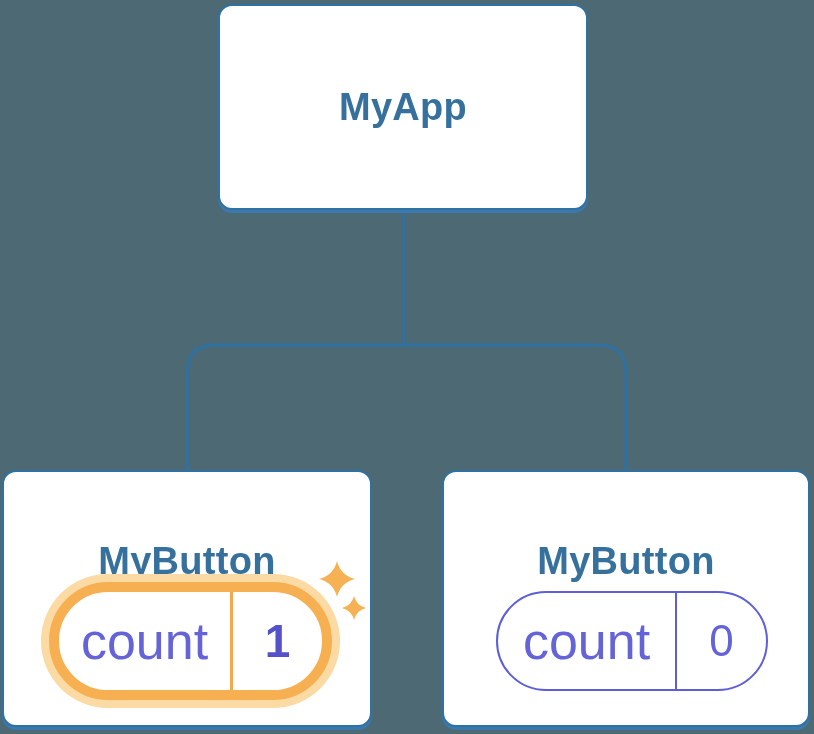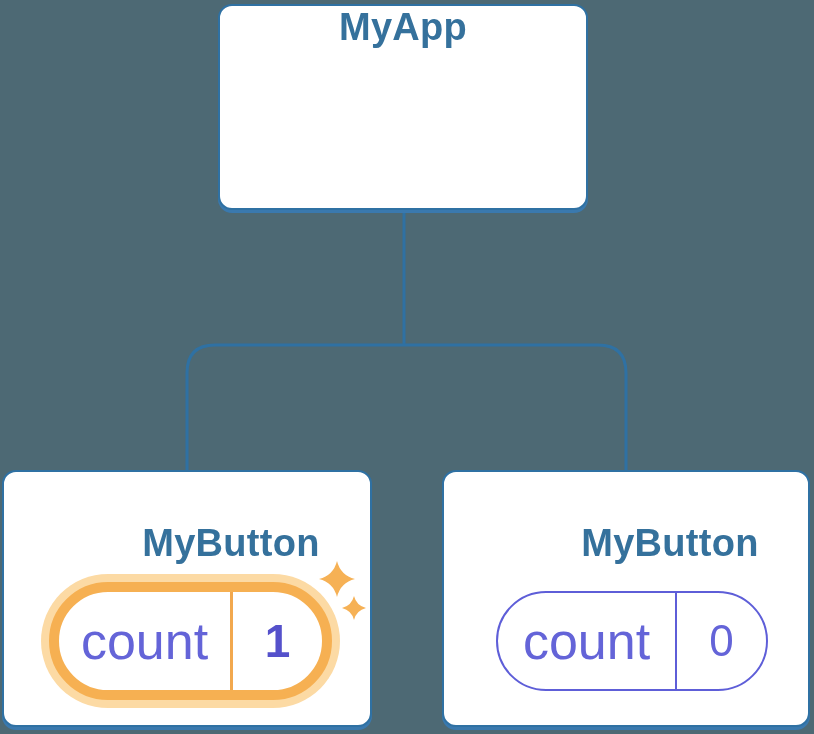--- a/index.html
+++ b/index.html
@@ -24,41 +24,40 @@
     position: absolute;
     background: #ffffff;
     border: 2px solid #2f71a3;
     border-radius: 14px;
     box-shadow: 0 3px 0 #3a79ae;
   }
 
   .node-root {
     left: 218px; top: 4px;
     width: 370px; height: 206px;
-    display: flex; justify-content: center;
+    display: flex; align-items: center; justify-content: center;
   }
 
   .node-child-left  { left: 2px;   top: 470px; width: 370px; height: 257px; }
   .node-child-right { left: 442px; top: 470px; width: 368px; height: 257px; }
 
   .node-title {
     font-size: 38px;
     font-weight: 600;
     color: #35719c;
     letter-spacing: 0.3px;
     white-space: nowrap;
   }
 
   .child-title {
     position: absolute;
-    top: 50px;
+    top: 68px;
     left: 0;
     width: 100%;
     text-align: center;
-    margin-left: 44px;
   }
 
   .pill {
     position: absolute;
     background: #ffffff;
     border-radius: 999px;
     display: flex;
     align-items: stretch;
   }
 

